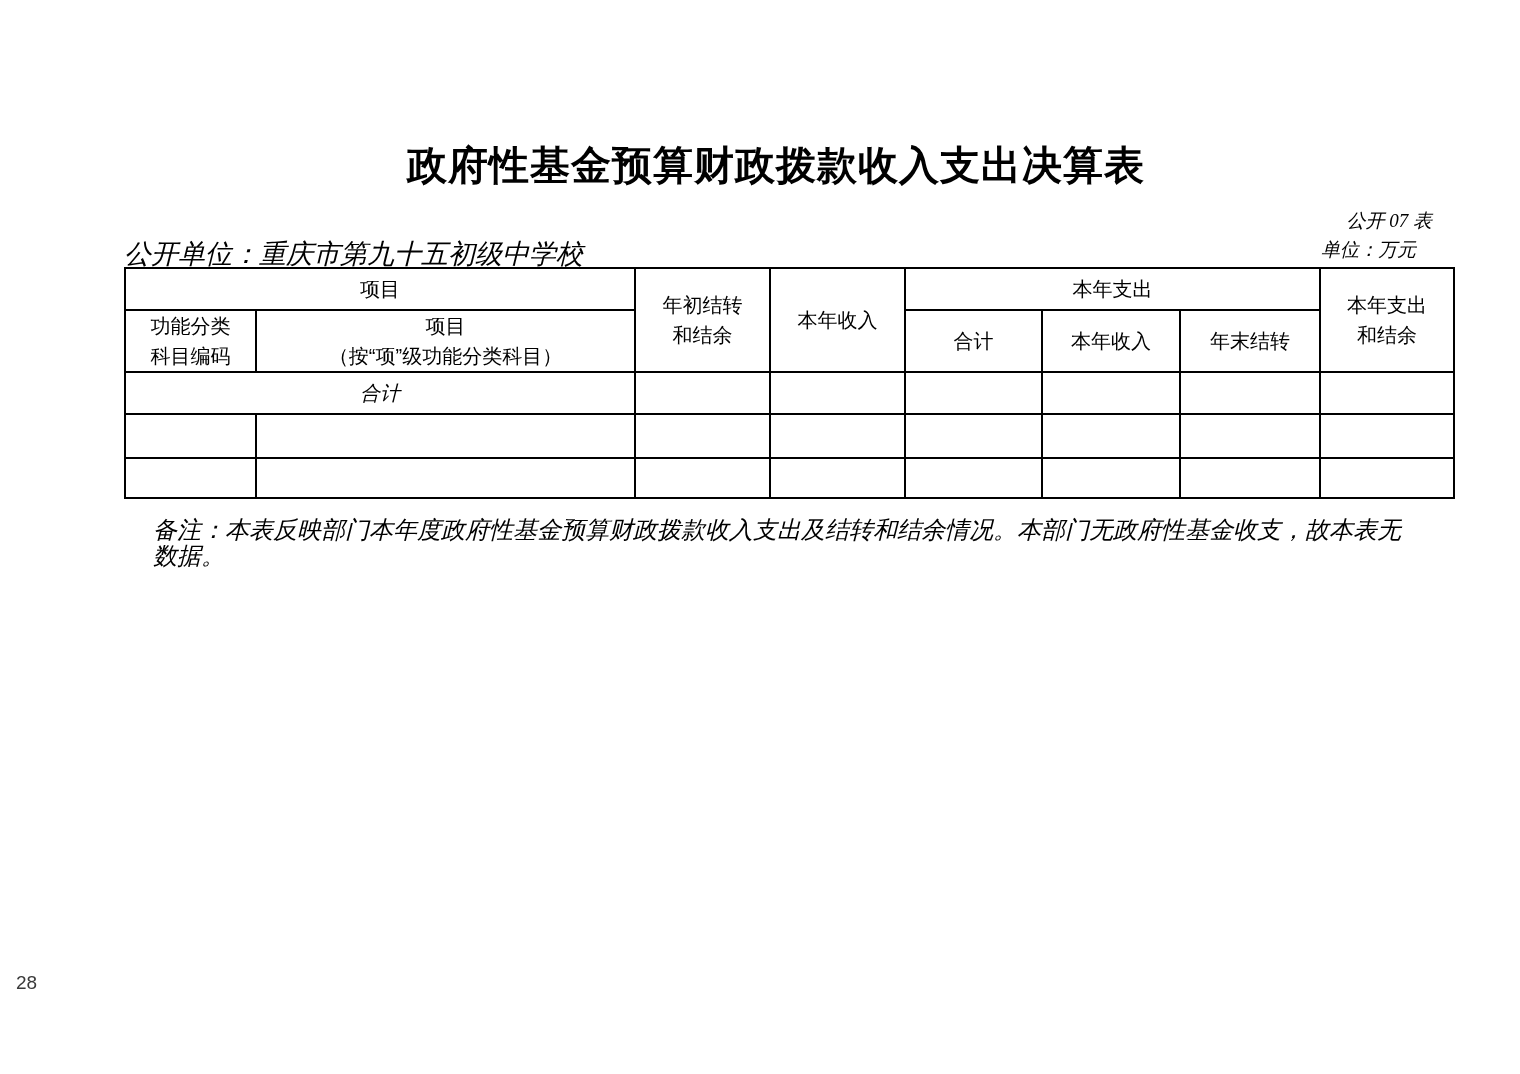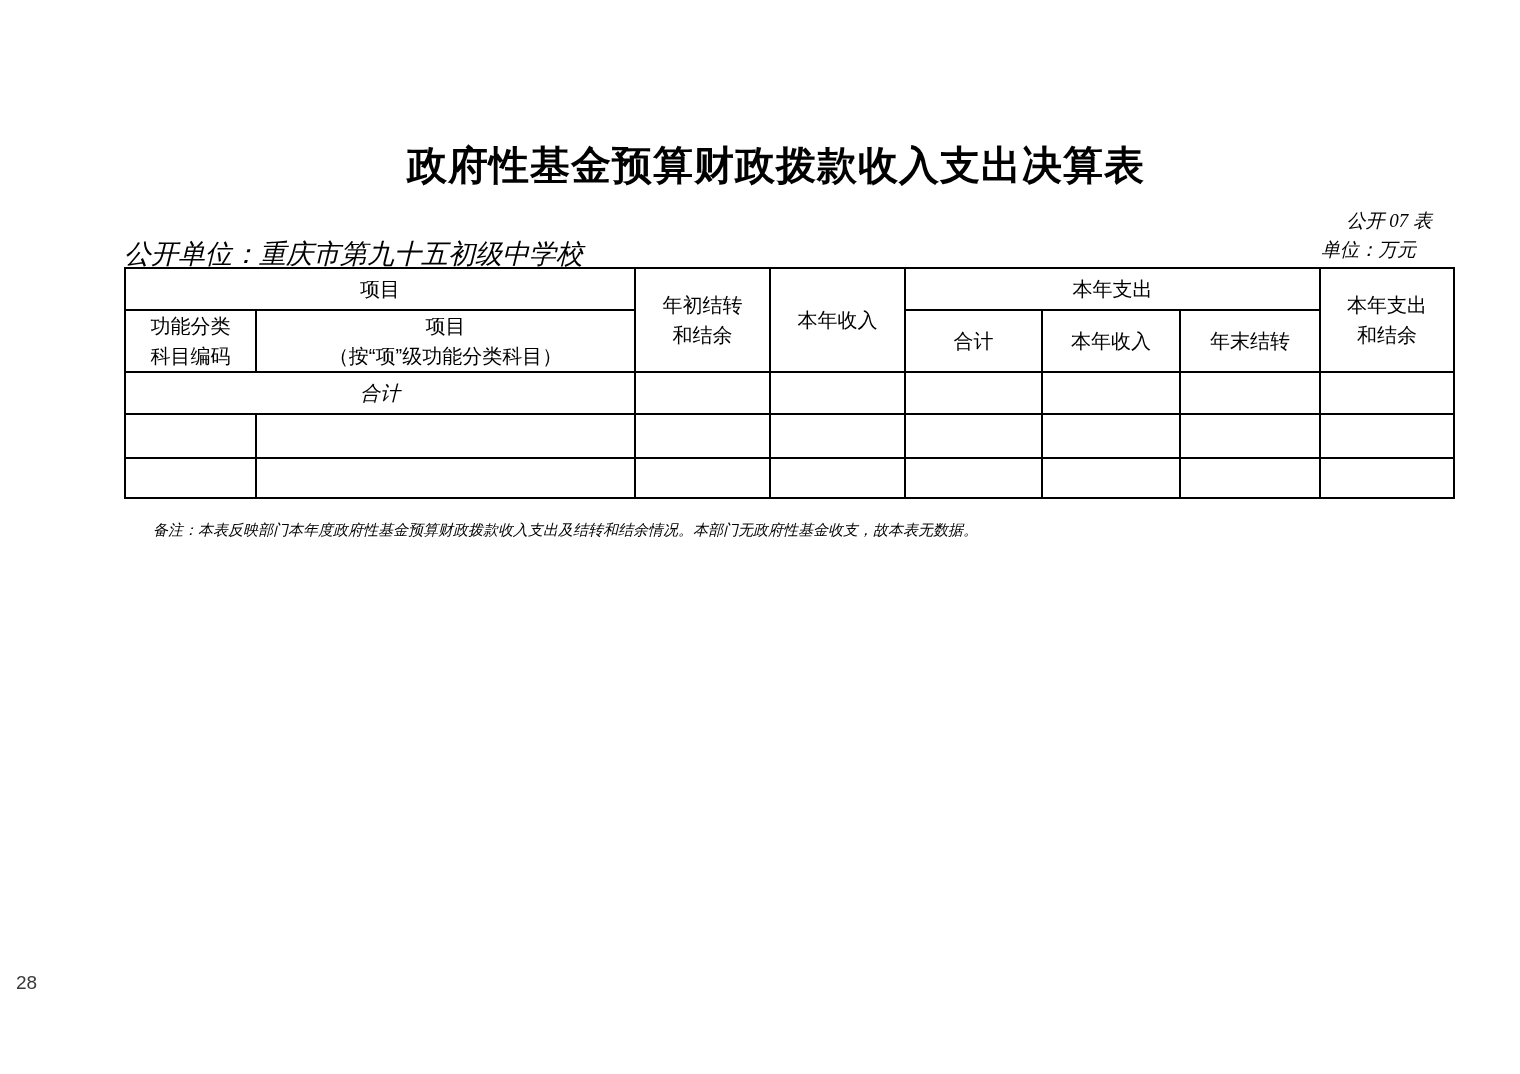--- a/index.html
+++ b/index.html
@@ -72,21 +72,21 @@
   tr.br2 { height: 44px; }
   tr.br3 { height: 40px; }
   td.total-cell {
     font-size: 20px;
   }
   .note {
     position: absolute;
     top: 501px;
     left: 137px;
     width: 1250px;
-    font-size: 15px;
+    font-size: 24px;
     line-height: 26px;
   }
   .page-number {
     position: absolute;
     top: 956px;
     left: 0;
     width: 100%;
     text-align: left;
     font-size: 19px;
     color: #3a3a3a;

